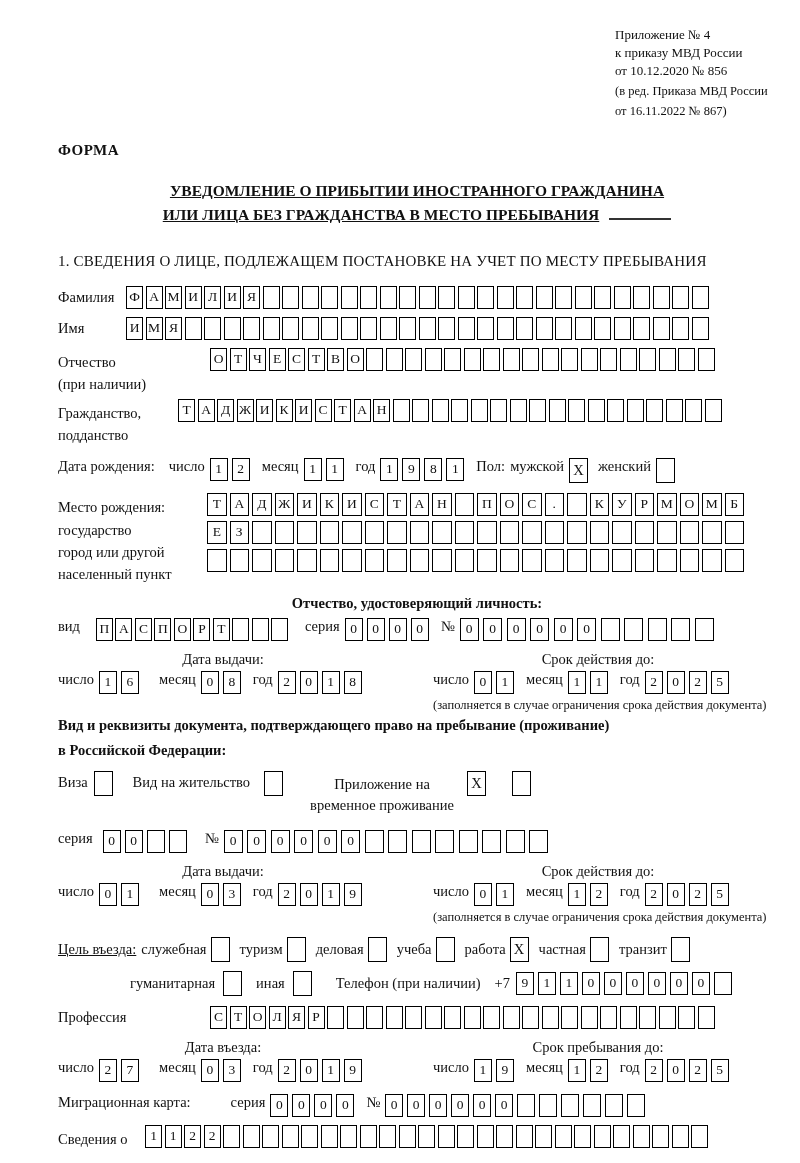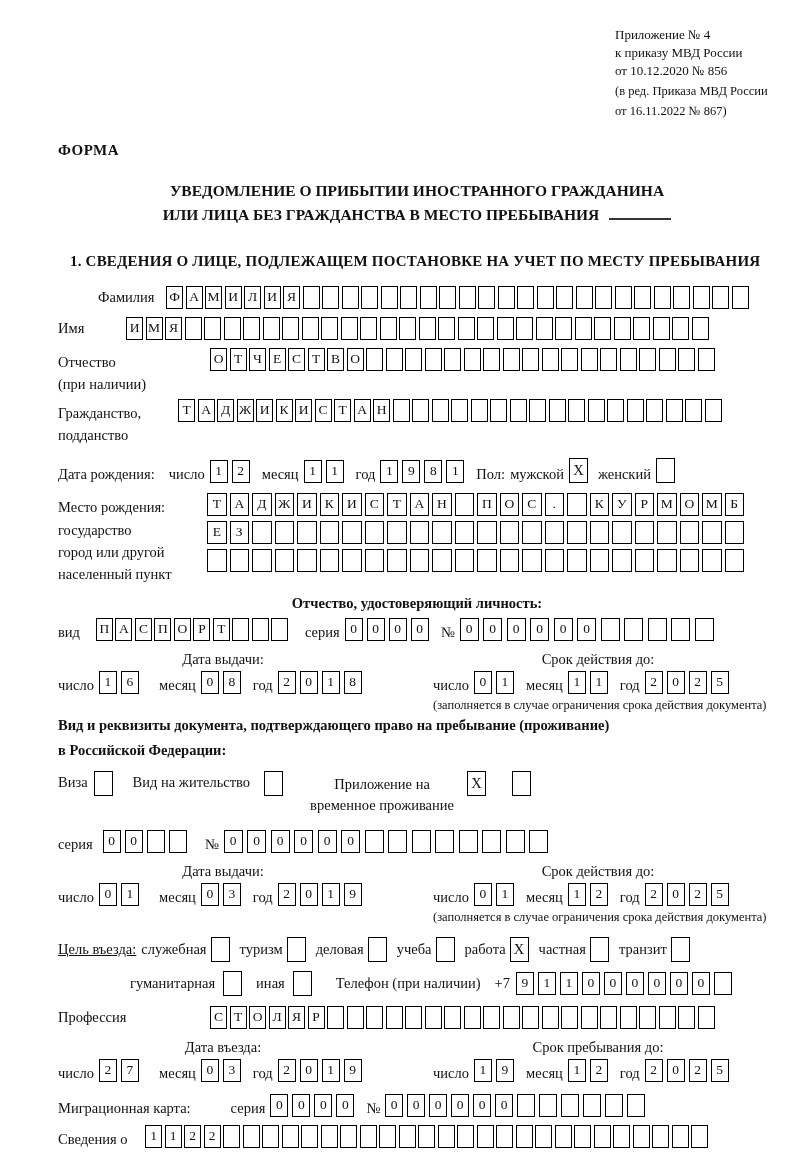--- a/index.html
+++ b/index.html
@@ -11,23 +11,23 @@
     font-size: 14.5px;
   }
   .page { padding: 26px 24px 20px 58px; width: 800px; }
 
   
   .hdr { margin-left: 557px; width: 190px; font-size: 13px; line-height: 1.38; }
   .hdr .small { font-size: 12.5px; margin-top: 3px; }
   .forma { text-align: left; font-weight: bold; font-size: 15px; margin: 22px 12px 0 0; letter-spacing: .5px; }
 
   
-  .title { text-align: center; font-weight: bold; font-size: 15.5px; line-height: 1.55; margin-top: 20px; }
+  .title { text-align: center; font-weight: bold; font-size: 15.5px; line-height: 1.55; margin-top: 20px; text-decoration: underline; }
   .title .uline { display: inline-block; width: 62px; border-bottom: 2px solid #333; margin-left: 10px; }
-  .sec-heading { font-weight: bold; font-size: 15px; margin-top: 26px; letter-spacing: .2px; margin-left: 12px; }
+  .sec-heading { font-weight: normal; font-size: 15px; margin-top: 26px; letter-spacing: .2px; }
 
   
   .frow { display: flex; align-items: flex-start; margin-top: 8px; }
   .flabel { flex: 0 0 auto; padding-top: 3px; }
   .w68  { width: 68px; }
   .w120 { width: 120px; }
   .w152 { width: 152px; }
   .w149 { width: 149px; }
   .w87  { width: 87px; }
   .ml   { line-height: 1.52; }
@@ -37,21 +37,21 @@
   .cell {
     display: inline-block; width: 17px; height: 23px; flex: 0 0 17px;
     border: 1.6px solid #000; margin-right: 2.5px;
     text-align: center; font-size: 13.5px; line-height: 20px;
   }
   .cells-wide .cell { width: 19.5px; flex-basis: 19.5px; margin-right: 3px; }
   .cells-num .cell { width: 19px; flex-basis: 19px; margin-right: 4.5px; }
   .mb5 { margin-bottom: 5px; }
 
   
-  .dgrp { display: flex; align-items: flex-end; }
+  .dgrp { display: flex; align-items: flex-start; }
   .dgrp .dl { margin: 0 5px 0 0; }
   .dgrp .cells { margin-right: 8px; }
   .dcells .cell { margin-right: 4px; width: 18px; flex-basis: 18px; }
 
   
   .cb {
     display: inline-block; width: 19px; height: 25px;
     border: 1.6px solid #000; text-align: center;
     font-size: 14.5px; line-height: 23px; vertical-align: middle;
     flex: 0 0 19px;
@@ -99,21 +99,21 @@
   </div>
   <div class="forma">ФОРМА</div>
 
   <div class="title">
     <div>УВЕДОМЛЕНИЕ О ПРИБЫТИИ ИНОСТРАННОГО ГРАЖДАНИНА</div>
     <div><span>ИЛИ ЛИЦА БЕЗ ГРАЖДАНСТВА В МЕСТО ПРЕБЫВАНИЯ</span><span class="uline"></span></div>
   </div>
 
   <div class="sec-heading">1. СВЕДЕНИЯ О ЛИЦЕ, ПОДЛЕЖАЩЕМ ПОСТАНОВКЕ НА УЧЕТ ПО МЕСТУ ПРЕБЫВАНИЯ</div>
 
-  <div class="frow" style="margin-top:16px;margin-left:40px;">
+  <div class="frow" style="margin-top:16px;">
     <div class="flabel w68">Фамилия</div>
     <div class="cells">
         <span class="cell">Ф</span>
         <span class="cell">А</span>
         <span class="cell">М</span>
         <span class="cell">И</span>
         <span class="cell">Л</span>
         <span class="cell">И</span>
         <span class="cell">Я</span>
         <span class="cell"></span>

